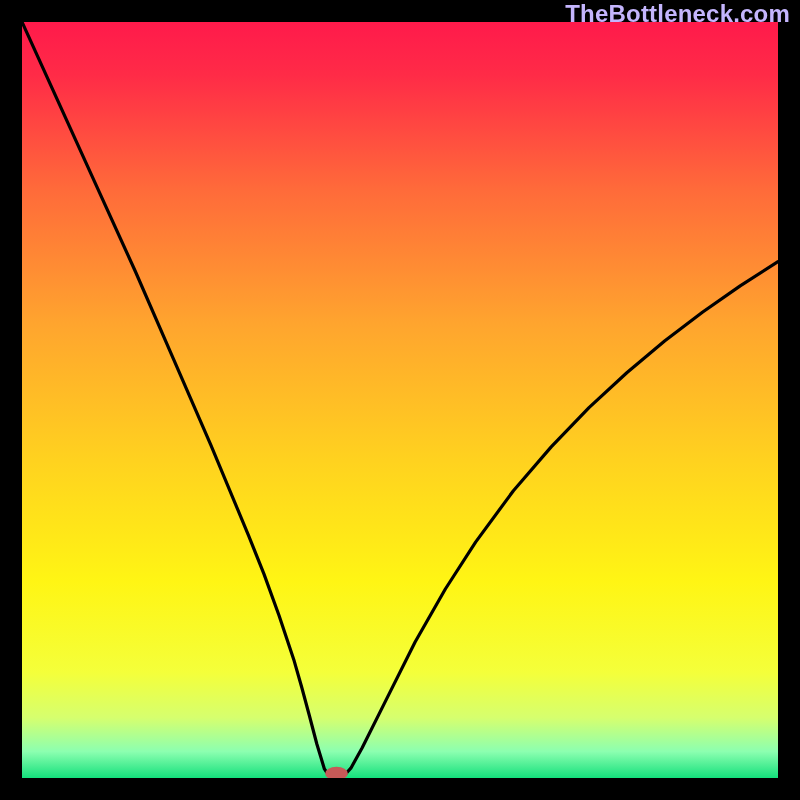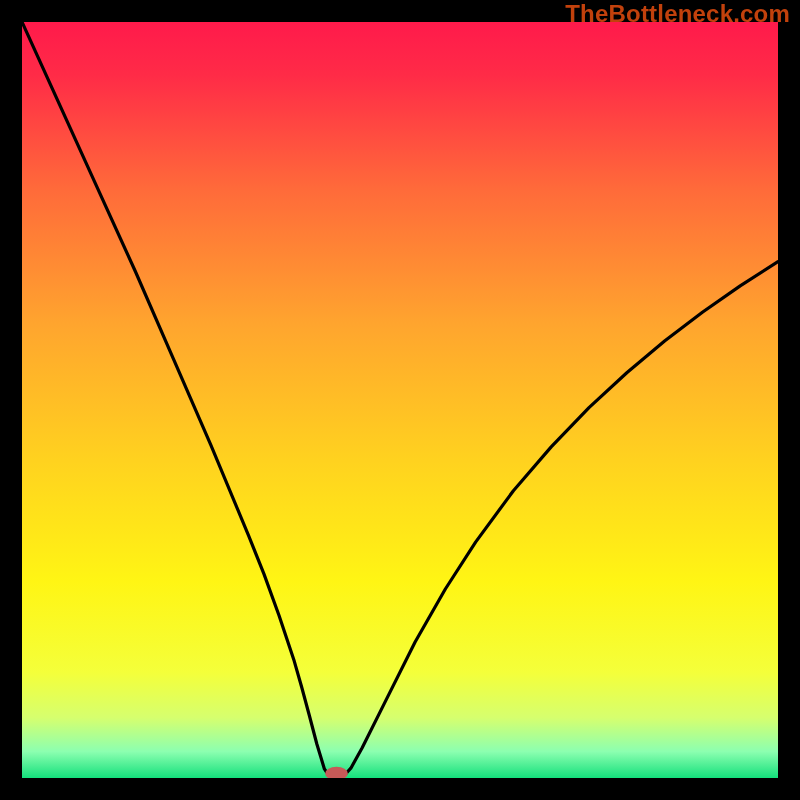--- a/index.html
+++ b/index.html
@@ -22,21 +22,21 @@
     position: absolute;
     left: 22px;
     top: 22px;
     width: 756px;
     height: 756px;
   }
   .watermark {
     position: absolute;
     top: 0px;
     right: 10px;
-    color: #c2410c;
+    color: #c4b5fd;
     font-size: 24px;
     font-weight: 600;
     letter-spacing: 0.2px;
   }
   svg { display: block; }
 </style>
 </head>
 <body>
 
 <div class="frame">

